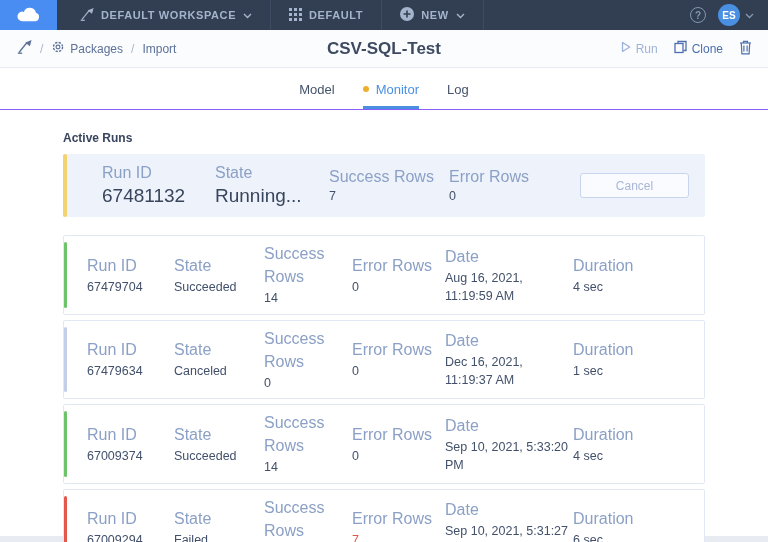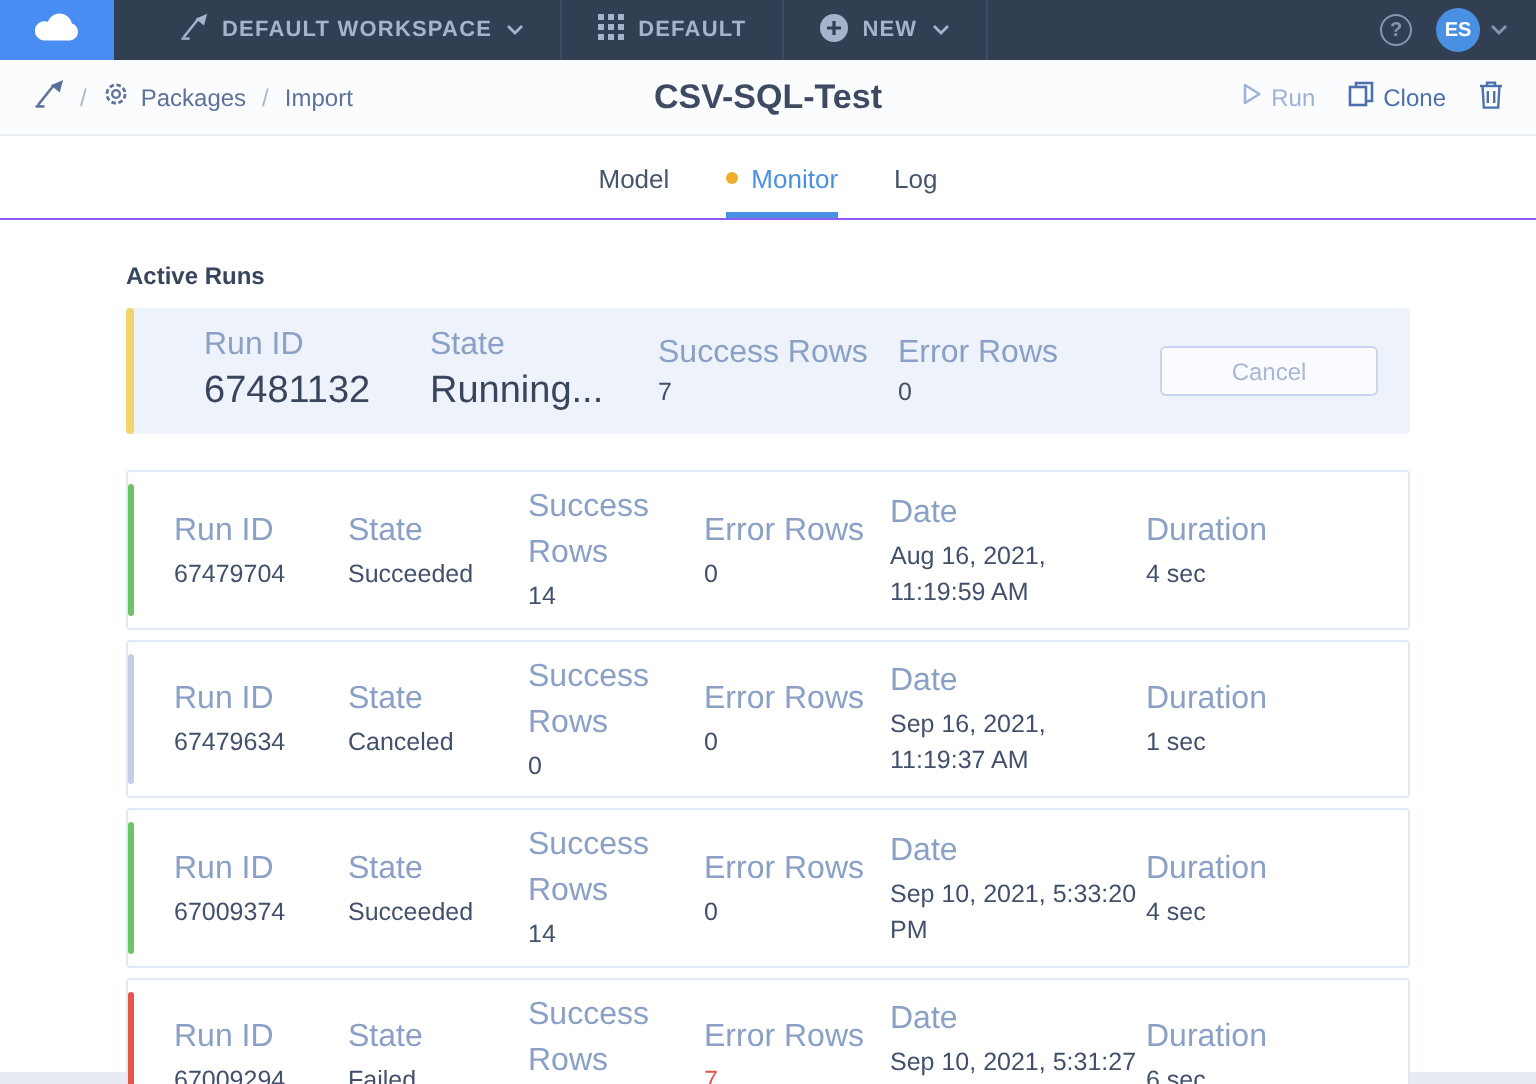--- a/index.html
+++ b/index.html
@@ -81,21 +81,21 @@
 
   <header class="navbar">
     <div class="logo">
       <span>
         <svg width="26" height="15" viewBox="0 0 26 15">
             <path d="M6.3 14.2 a4.8 4.8 0 1 1 1.6-9.3 A6.3 6.3 0 0 1 20 5.8 a4.3 4.3 0 0 1-1 8.4 z" fill="#ffffff"></path>
           </svg>
       </span>
     </div>
 
-    <div class="nav-item" style="padding-left:32px">
+    <div class="nav-item" style="padding-left:22px">
       <span>
         <svg width="15" height="15" viewBox="0 0 16 16" fill="none" stroke="#a4b4cc" stroke-width="1.3">
           <path d="M3 13.5 L11 3.5"></path>
             <path d="M10.6 3.8 l4-1.7 -1.1 4 z" fill="#a4b4cc"></path>
             <path d="M1.8 14.2 h4.4"></path>
         </svg>
       </span>
       <span>DEFAULT WORKSPACE</span>
       <span>
         <svg width="9" height="6" viewBox="0 0 9 6" fill="none" stroke="#a4b4cc" stroke-width="1.4">
@@ -290,21 +290,21 @@
     <div class="hr-cell-3">
       <div class="label">Success Rows</div>
       <div class="value">0</div>
     </div>
     <div class="hr-cell-4">
       <div class="label">Error Rows</div>
       <div class="value">0</div>
     </div>
     <div class="hr-cell-5">
       <div class="label">Date</div>
-      <div class="value">Sep 16, 2021, 11:19:37 AM</div>
+      <div class="value">Dec 16, 2021, 11:19:37 AM</div>
     </div>
     <div class="hr-cell-6">
       <div class="label">Duration</div>
       <div class="value">1 sec</div>
     </div>
   </div>
 
   <div class="history-row">
     <div class="status-bar" style="background: rgb(109, 195, 106);"></div>
     <div class="hr-cell-1">

